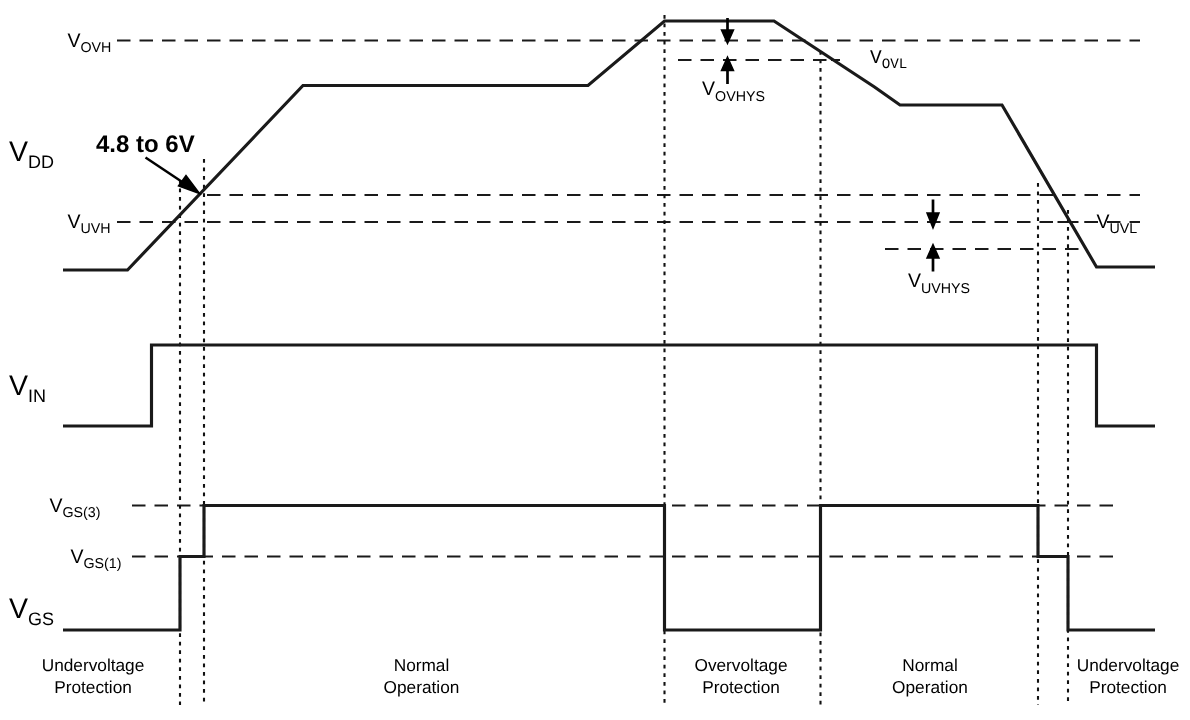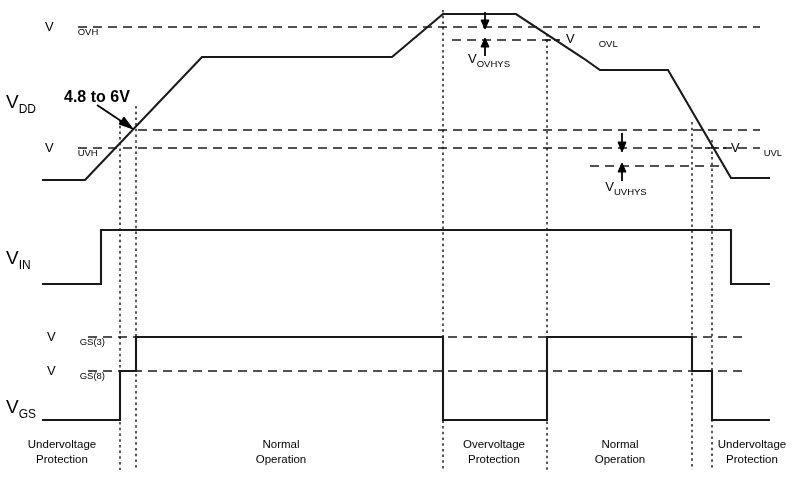--- a/index.html
+++ b/index.html
@@ -3,21 +3,21 @@
 <meta charset="utf-8">
 <style>
   html,body{margin:0;padding:0;background:#ffffff;}
   body{width:793px;height:480px;font-family:"Liberation Sans",sans-serif;overflow:hidden;}
   #stage{position:relative;width:793px;height:480px;background:#fff;}
   svg#diagram{position:absolute;left:0;top:0;width:793px;height:480px;}
   .lbl{position:absolute;color:#000;line-height:1;white-space:nowrap;}
   .v-main{font-size:19px;}
   .v-main sub{font-size:12px;}
   .v-thr{font-size:13px;}
-  .v-thr sub{font-size:9.5px;margin-left:24px;}
+  .v-thr sub{font-size:9.5px;}
   .v-hys{font-size:13px;}
   .v-hys sub{font-size:9.5px;margin-top:12px;}
   .note{font-size:16px;font-weight:bold;}
   .phase{font-size:11.5px;text-align:center;line-height:1.32;}
   .center{transform:translateX(-50%);}
 </style>
 </head>
 <body>
 
 <div id="stage">
@@ -89,42 +89,42 @@
   </div>
 
   <div class="lbl v-thr" style="left:45px;top:20px;">
     <span>V</span><sub>OVH</sub>
   </div>
 
   <div class="lbl v-thr" style="left:45px;top:141px;">
     <span>V</span><sub>UVH</sub>
   </div>
 
-  <div class="lbl v-thr" style="left:566px;top:32px;">
+  <div class="lbl v-thr" style="left:580px;top:32px;font-family:Liberation Mono, monospace;">
     <span>V</span><sub>OVL</sub>
   </div>
 
   <div class="lbl v-thr" style="left:731px;top:141px;">
     <span>V</span><sub>UVL</sub>
   </div>
 
   <div class="lbl v-hys center" style="left:489px;top:52px;">
     <span>V</span><sub>OVHYS</sub>
   </div>
 
   <div class="lbl v-hys center" style="left:626px;top:180px;">
     <span>V</span><sub>UVHYS</sub>
   </div>
 
-  <div class="lbl v-thr" style="left:47px;top:330px;">
+  <div class="lbl v-thr" style="left:33px;top:330px;">
     <span>V</span><sub>GS(3)</sub>
   </div>
 
   <div class="lbl v-thr" style="left:47px;top:364px;">
-    <span>V</span><sub>GS(8)</sub>
+    <span>V</span><sub>GS(1)</sub>
   </div>
 
   <div class="lbl note" style="left:64px;top:89px;">4.8 to 6V</div>
 
   <div class="lbl phase center" style="left:62px;top:437px;">
     <div>Undervoltage</div>
     <div>Protection</div>
   </div>
 
   <div class="lbl phase center" style="left:281px;top:437px;">

